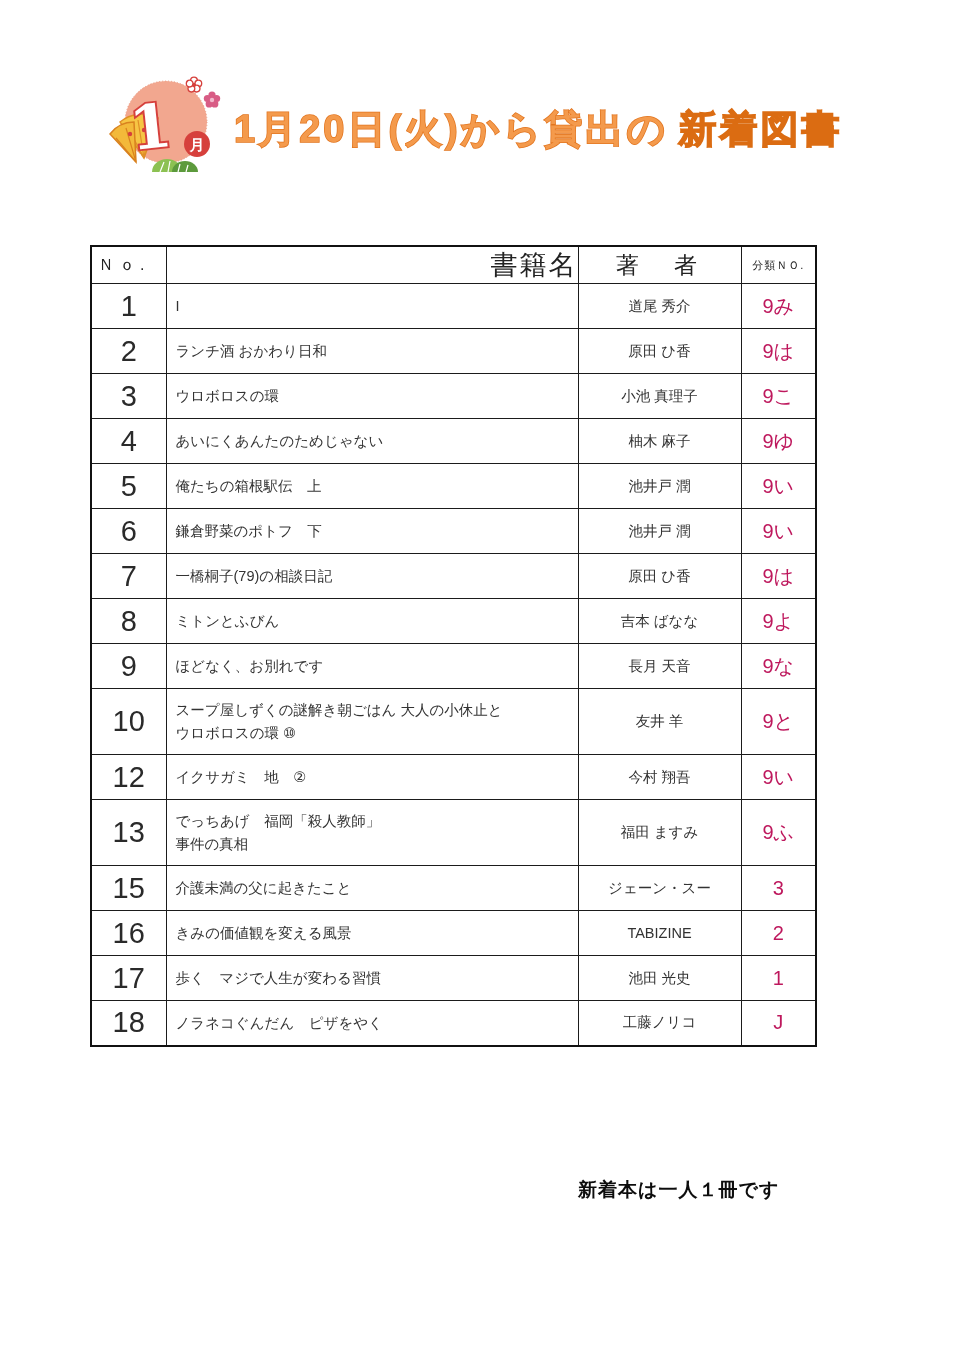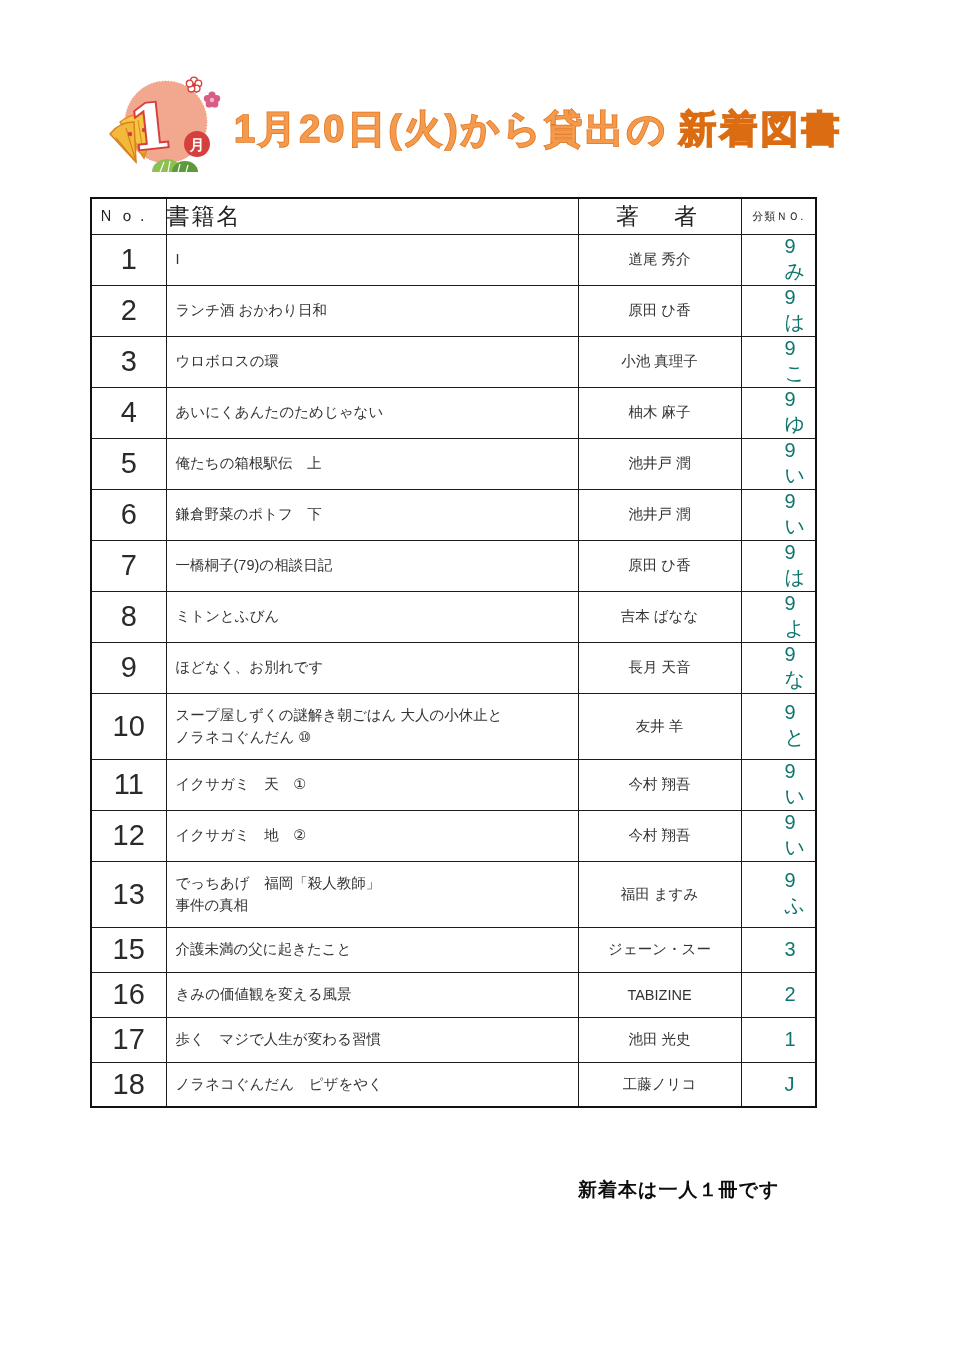--- a/index.html
+++ b/index.html
@@ -32,39 +32,39 @@
 
   
   table.books {
     position: absolute; left: 90px; top: 197px;
     width: 725px; border-collapse: collapse; table-layout: fixed;
     background: #fff;
   }
   table.books, table.books th, table.books td {
     border: 1px solid #1b1b1b;
   }
-  table.books { border: 2px solid #111; }
+  table.books { border: 2px solid #111; margin-top: 48px; }
   thead th { border-bottom: 2px solid #111; height: 36px; font-weight: normal; vertical-align: middle; }
   th.col-no     { font-size: 16px; letter-spacing: 5px; text-align: left; padding-left: 6px; }
-  th.col-title  { font-size: 23px; text-align: left; letter-spacing: 2px; }
+  th.col-title  { font-size: 27px; text-align: right; letter-spacing: 2px; }
   th.col-author { font-size: 23px; text-align: center; letter-spacing: 6px; }
   th.col-class  { font-size: 11px; text-align: center; letter-spacing: 1px; }
 
   tbody tr { height: 45px; }
   tbody tr.two-line { height: 66px; }
   td.col-no {
     text-align: center; font-size: 29px; color: #2a2a2a;
     font-family: "Liberation Sans", "DejaVu Sans", sans-serif;
   }
   td.col-title {
     font-size: 14.5px; color: #333; padding: 2px 6px 2px 9px;
     white-space: pre-line; line-height: 1.55; vertical-align: middle;
   }
   td.col-author { text-align: center; font-size: 14.5px; color: #333; }
-  td.col-class  { text-align: left; font-size: 20px; color: #0f766e; padding-left: 43px; }
+  td.col-class  { text-align: center; font-size: 20px; color: #be185d; }
 
   
   .footer-note {
     position: absolute; left: 578px; top: 1133px;
     font-size: 19px; font-weight: bold; color: #0d0d0d; letter-spacing: 1px; margin-top: 44px;
   }
 </style>
 </head>
 <body>
 
@@ -186,29 +186,23 @@
       </tr>
       <tr>
         <td class="col-no">9</td>
         <td class="col-title">ほどなく、お別れです</td>
         <td class="col-author">長月 天音</td>
         <td class="col-class">9な</td>
       </tr>
       <tr class="two-line">
         <td class="col-no">10</td>
         <td class="col-title">スープ屋しずくの謎解き朝ごはん 大人の小休止と
-ノラネコぐんだん ⑩</td>
+ウロボロスの環 ⑩</td>
         <td class="col-author">友井 羊</td>
         <td class="col-class">9と</td>
-      </tr>
-      <tr>
-        <td class="col-no">11</td>
-        <td class="col-title">イクサガミ　天　①</td>
-        <td class="col-author">今村 翔吾</td>
-        <td class="col-class">9い</td>
       </tr>
       <tr>
         <td class="col-no">12</td>
         <td class="col-title">イクサガミ　地　②</td>
         <td class="col-author">今村 翔吾</td>
         <td class="col-class">9い</td>
       </tr>
       <tr class="two-line">
         <td class="col-no">13</td>
         <td class="col-title">でっちあげ　福岡「殺人教師」

